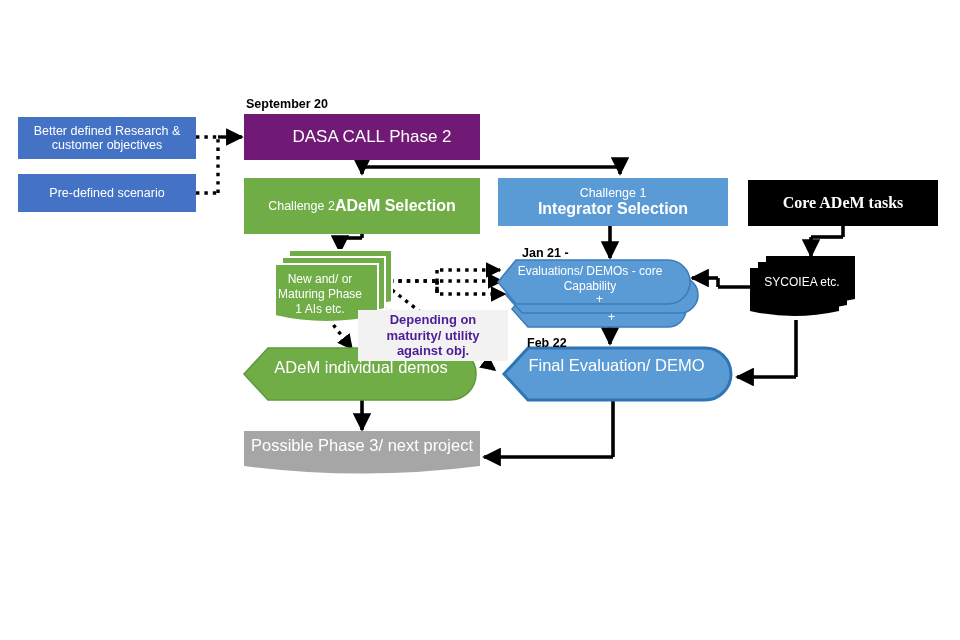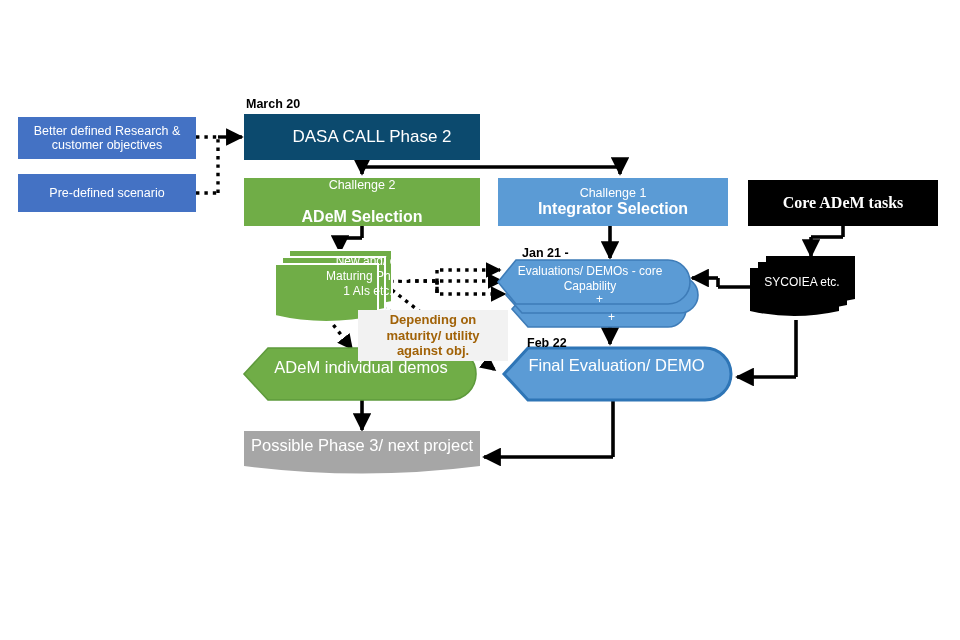--- a/index.html
+++ b/index.html
@@ -5,34 +5,34 @@
   html,body{margin:0;padding:0;background:#ffffff;}
   body{width:960px;height:640px;position:relative;overflow:hidden;
        font-family:"Liberation Sans","DejaVu Sans",sans-serif;}
   #canvas{position:absolute;left:0;top:0;width:960px;height:640px;}
   .node{position:absolute;box-sizing:border-box;display:flex;align-items:center;
         justify-content:center;text-align:center;color:#ffffff;line-height:1.15;}
   .node span{display:block;}
   
   .boxblue{background:#4472C4;font-size:12.5px;}
   
-  .boxgrey{background:#0c4a6e;font-size:17px;padding-left:20px;}
+  .boxgrey{background:#701a75;font-size:17px;padding-left:20px;}
   
   .boxgreen{background:#70AD47;}
   
   .boxblue2{background:#5B9BD5;}
   .small{font-size:12.5px;font-weight:400;}
   .big{font-size:16px;font-weight:bold;}
   
   .boxblack{background:#000000;font-size:16px;font-weight:bold;}
   
   .datelab{position:absolute;color:#000;font-size:12.5px;font-weight:bold;
            white-space:nowrap;}
   
-  .note{position:absolute;background:#F2F2F2;color:#a16207;font-size:13px;
+  .note{position:absolute;background:#F2F2F2;color:#4c1d95;font-size:13px;
         font-weight:bold;text-align:center;line-height:1.2;padding:2px 4px;
         box-sizing:border-box;}
   .doc-label{position:absolute;color:#fff;text-align:center;font-size:12px;
              line-height:1.25;pointer-events:none;}
   .hex-label{position:absolute;color:#fff;text-align:center;font-size:16.5px;
              line-height:1.25;pointer-events:none;}
   .plus{position:absolute;color:#ffffff;font-size:12px;}
 </style>
 </head>
 <body>
@@ -146,43 +146,43 @@
 </svg>
 
 <div class="node boxblue" style="left:18px;top:117px;width:178px;height:42px;">
   <span>Better defined Research &amp; customer objectives</span>
 </div>
 
 <div class="node boxblue" style="left:18px;top:174px;width:178px;height:38px;">
   <span>Pre-defined scenario</span>
 </div>
 
-<div class="datelab" style="left:246px;top:97px;">March 20</div>
+<div class="datelab" style="left:246px;top:97px;">September 20</div>
 
 <div class="node boxgrey" style="left:244px;top:114px;width:236px;height:46px;">
   <span>DASA CALL Phase 2</span>
 </div>
 
-<div class="node boxgreen" style="left:244px;top:178px;width:236px;height:48px;flex-direction:column;justify-content:space-between;">
+<div class="node boxgreen" style="left:244px;top:178px;width:236px;height:56px;">
   <span class="small">Challenge 2</span>
   <span class="big">ADeM Selection</span>
 </div>
 
 <div class="node boxblue2" style="left:498px;top:178px;width:230px;height:48px;flex-direction:column;align-items:center;">
   <span style="font-size:12.5px;">
     <span>Challenge 1</span>
     <span class="big" style="display:inline;">Integrator Selection</span>
   </span>
 </div>
 
 <div class="node boxblack" style="left:748px;top:180px;width:190px;height:46px;font-family:Liberation Serif, serif;">
   <span>Core ADeM tasks</span>
 </div>
 
-<div class="doc-label" style="left:276px;top:254px;width:88px;padding-left:48px;">
+<div class="doc-label" style="left:276px;top:272px;width:88px;">
   <span>New and/ or</span>
   <span>Maturing Phase</span>
   <span>1 AIs etc.</span>
 </div>
 
 <div class="datelab" style="left:522px;top:246px;">Jan 21 -</div>
 
 <div class="doc-label" style="left:510px;top:264px;width:160px;font-size:12px;">
   <span>Evaluations/ DEMOs -</span>
   <span>core Capability</span>

